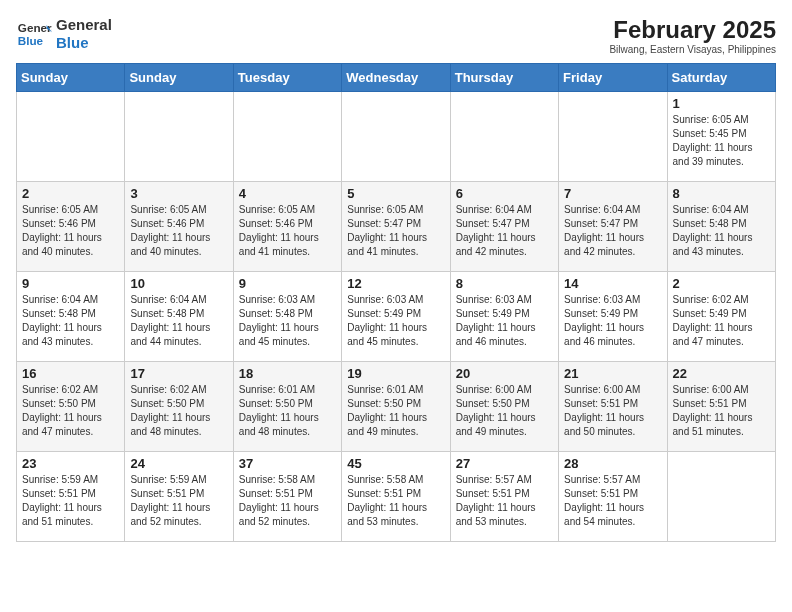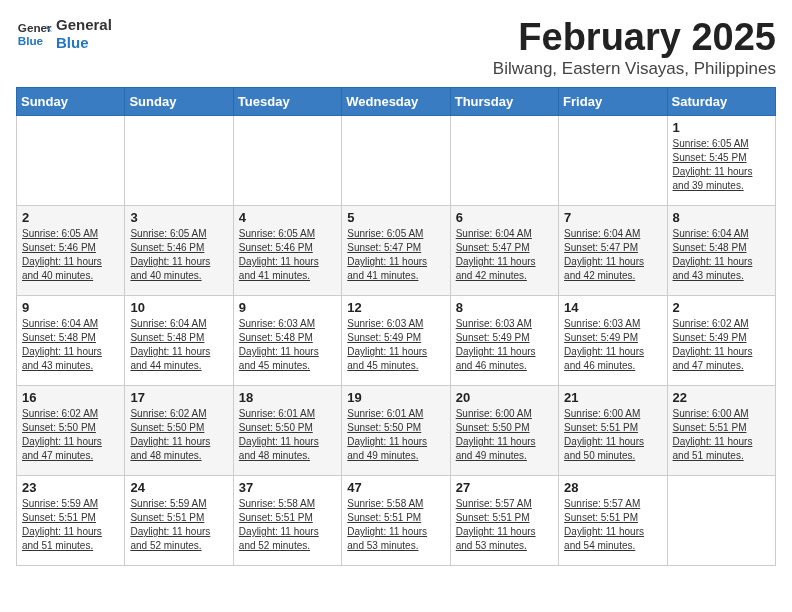--- a/index.html
+++ b/index.html
@@ -22,26 +22,26 @@
       gap: 4px;
     }
     .logo-icon {
       width: 36px;
       height: 36px;
     }
     .title-block {
       text-align: right;
     }
     .month-year {
-      font-size: 38px;
+      font-size: 24px;
       font-weight: bold;
       color: #222;
     }
     .location {
-      font-size: 17px;
+      font-size: 10px;
       color: #444;
     }
     table {
       width: 100%;
       border-collapse: collapse;
       table-layout: fixed;
     }
     thead th {
       background-color: #3a7cc1;
       color: #fff;
@@ -66,21 +66,20 @@
     .day-num {
       font-size: 13px;
       font-weight: bold;
       display: block;
       margin-bottom: 2px;
     }
     .day-info {
       font-size: 10px;
       color: #333;
       line-height: 1.4;
-      text-decoration: underline;
     }
     .empty { background: #fff !important; }
   </style>
 </head>
 <body>
 
 <div class="header">
   <div class="logo">
     <svg class="logo-icon" viewBox="0 0 40 40" xmlns="http://www.w3.org/2000/svg">
       <text x="2" y="18" font-size="13" font-weight="bold" fill="#333" font-family="Arial">General</text>
@@ -270,21 +269,21 @@
 Sunset: 5:51 PM
 Daylight: 11 hours and 52 minutes.</div>
         </td>
         <td>
           <span class="day-num">37</span>
           <div class="day-info" style="white-space: pre-line;">Sunrise: 5:58 AM
 Sunset: 5:51 PM
 Daylight: 11 hours and 52 minutes.</div>
         </td>
         <td>
-          <span class="day-num">47</span>
+          <span class="day-num">45</span>
           <div class="day-info" style="white-space: pre-line;">Sunrise: 5:58 AM
 Sunset: 5:51 PM
 Daylight: 11 hours and 53 minutes.</div>
         </td>
         <td>
           <span class="day-num">27</span>
           <div class="day-info" style="white-space: pre-line;">Sunrise: 5:57 AM
 Sunset: 5:51 PM
 Daylight: 11 hours and 53 minutes.</div>
         </td>

